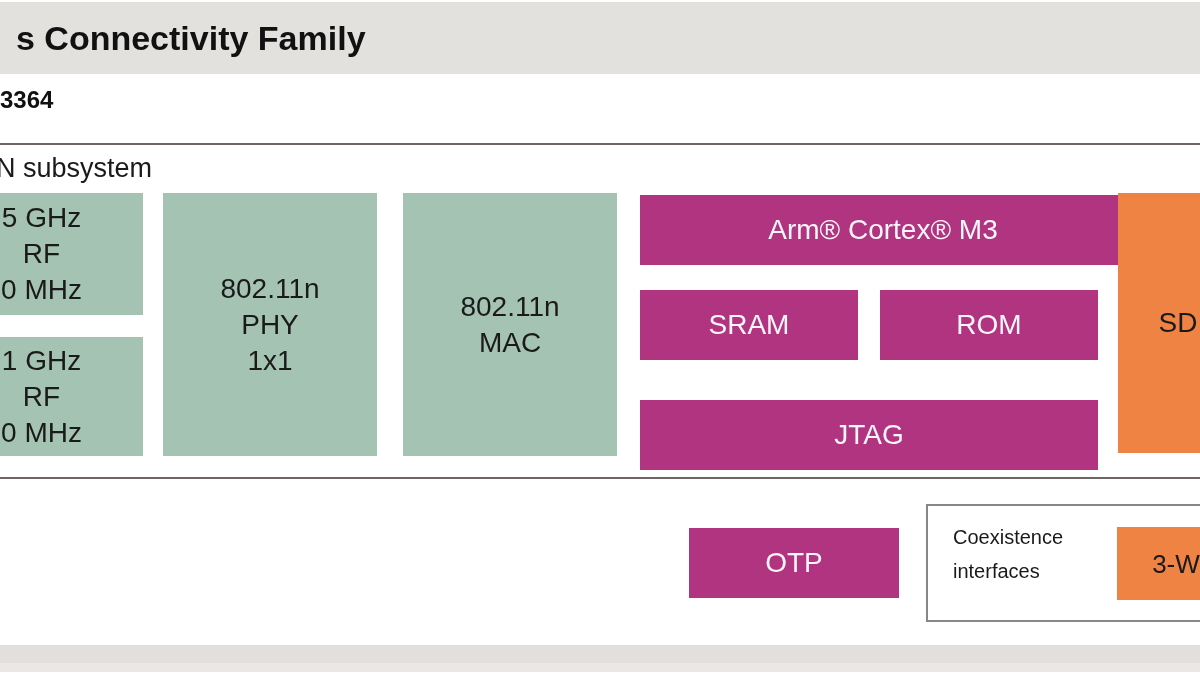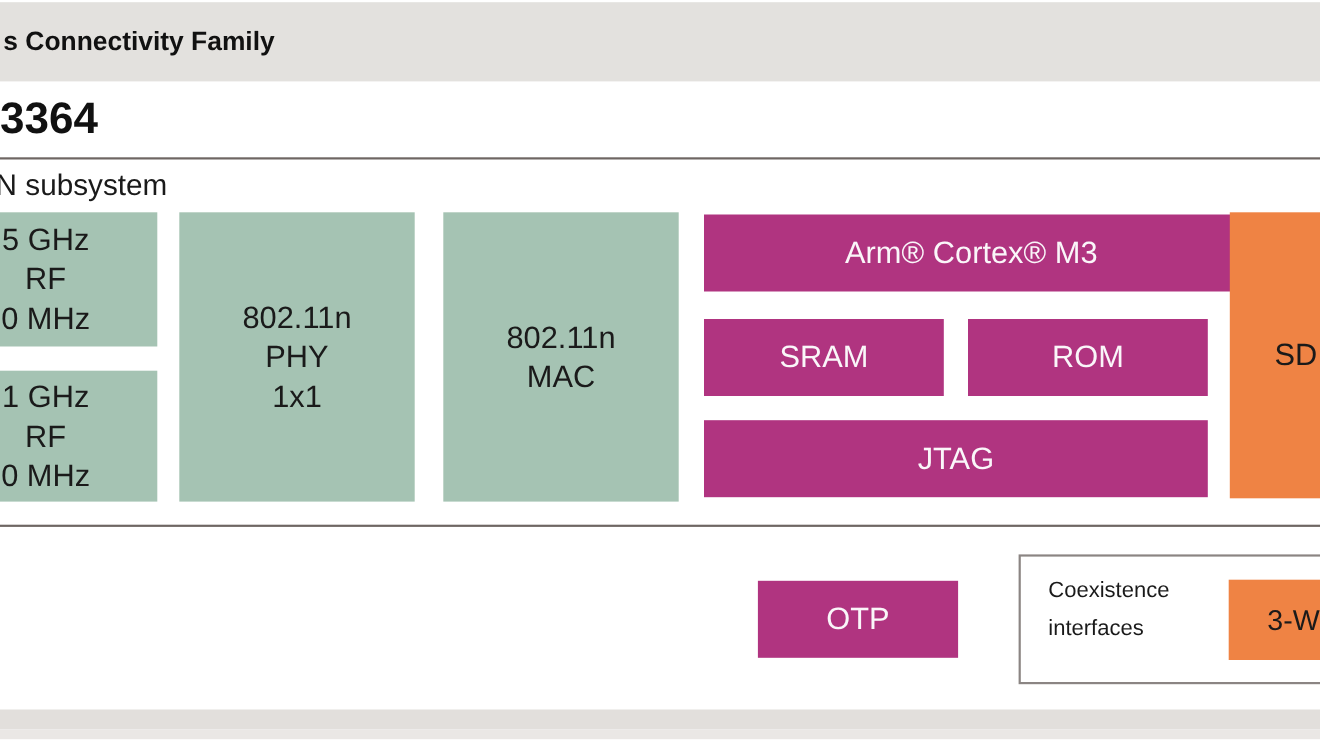--- a/index.html
+++ b/index.html
@@ -8,44 +8,44 @@
     width:1200px;height:675px;
     overflow:hidden;
     background:#ffffff;
     font-family:"Liberation Sans", sans-serif;
     color:#1a1a1a;
   }
   .abs{position:absolute;box-sizing:border-box;}
 
   
   .header-bar{left:0;top:2px;width:1200px;height:72px;background:#e3e1de;display:flex;align-items:center;}
-  .header-title{margin-left:3px;font-size:24px;font-weight:bold;color:#111;white-space:nowrap;}
+  .header-title{margin-left:16px;font-size:34px;font-weight:bold;color:#111;white-space:nowrap;}
 
-  .product-name{left:0;top:86px;font-size:40px;font-weight:bold;color:#111;white-space:nowrap;}
+  .product-name{left:0;top:86px;font-size:24px;font-weight:bold;color:#111;white-space:nowrap;}
 
   
   .wlan-box{left:-20px;top:143px;width:1260px;height:336px;border:2px solid #6e6663;background:#ffffff;}
   .wlan-label{left:-4px;top:153px;font-size:27px;white-space:nowrap;}
 
   
   .block{display:flex;flex-direction:column;align-items:center;justify-content:center;text-align:center;font-size:28px;line-height:36px;}
   .teal{background:#a5c3b3;color:#1a1a1a;}
   .magenta{background:#b03480;color:#faf6f9;}
   .orange{background:#ef8344;color:#1a1a1a;}
 
   .rf5   {left:-60px;top:193px;width:203px;height:122px;}
   .rf24  {left:-60px;top:337px;width:203px;height:119px;}
   .phy   {left:163px;top:193px;width:214px;height:263px;}
   .mac   {left:403px;top:193px;width:214px;height:263px;}
   .cortex{left:640px;top:195px;width:486px;height:70px;}
   .sram  {left:640px;top:290px;width:218px;height:70px;}
   .rom   {left:880px;top:290px;width:218px;height:70px;justify-content:center;}
-  .jtag  {left:640px;top:382px;width:458px;height:70px;}
+  .jtag  {left:640px;top:400px;width:458px;height:70px;}
   .sdio  {left:1118px;top:193px;width:120px;height:260px;}
-  .otp   {left:689px;top:528px;width:182px;height:70px;}
+  .otp   {left:689px;top:528px;width:210px;height:70px;}
 
   
   .coex-box{left:926px;top:504px;width:314px;height:118px;border:2px solid #8b8583;background:#ffffff;}
   .coex-label{left:953px;top:520px;font-size:20px;line-height:34px;white-space:nowrap;}
   .wire3 {left:1117px;top:527px;width:118px;height:73px;font-size:26px;}
 
   
   .footer-bar1{left:0;top:645px;width:1200px;height:18px;background:#e2dfdc;}
   .footer-bar2{left:0;top:663px;width:1200px;height:9px;background:#eae7e5;}
 </style>

